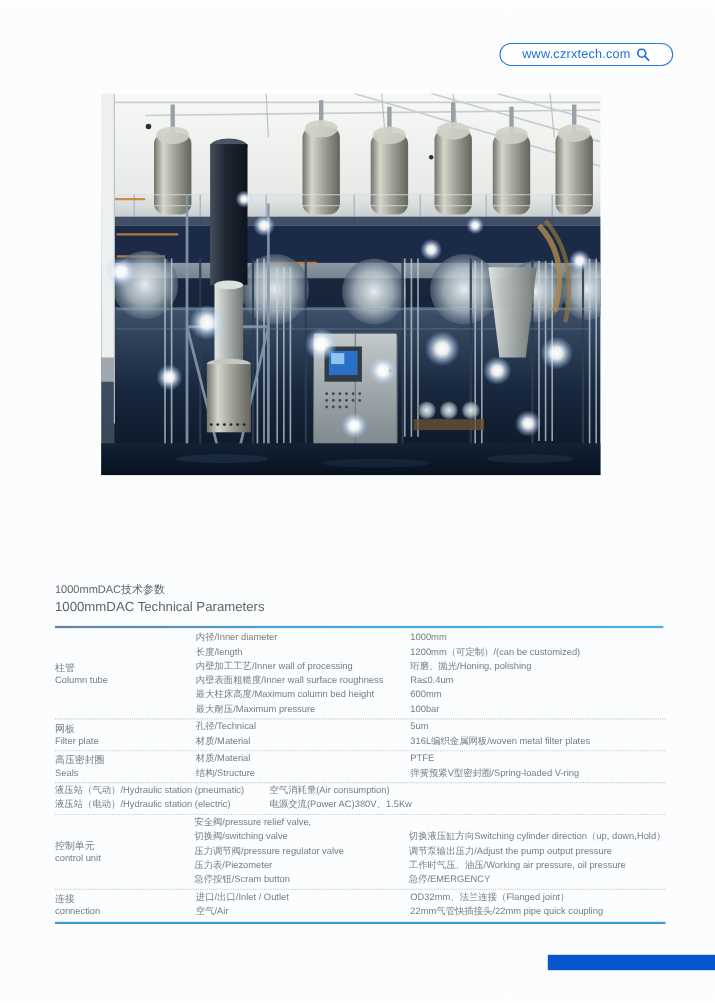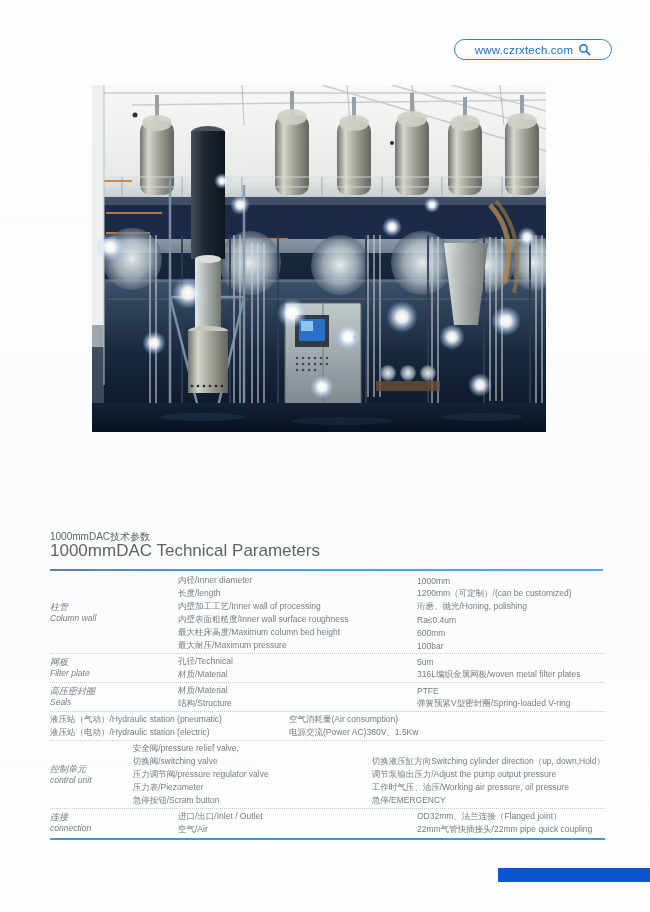--- a/index.html
+++ b/index.html
@@ -16,34 +16,34 @@
     color:#1a6ed8;font-size:11.5px;letter-spacing:.2px;background:#fff;
     cursor:pointer;
   }
   .url-pill svg{display:block;}
   
   .photo{position:absolute;left:92px;top:85px;width:454px;height:347px;}
   .photo svg{display:block;width:454px;height:347px;}
   
   .title-block{position:absolute;left:50px;top:530px;color:#5f6365;}
   .title-zh{font-size:10px;line-height:14px;}
-  .title-en{font-size:17px;line-height:14px;}
+  .title-en{font-size:12px;line-height:14px;}
   .rule-top{
     position:absolute;left:50px;top:569px;width:553px;height:2px;
     background:linear-gradient(90deg,#66809e 0%,#4aa0da 35%,#49b0e8 100%);
   }
   
   .ptable{position:absolute;left:50px;top:573px;width:555px;color:#797d80;}
   .section{display:flex;padding:1px 0;}
   .section + .section{border-top:1px dotted #c7cbce;}
-  .sec-label{width:128px;display:flex;flex-direction:column;justify-content:center;line-height:11px;font-style:italic;}
+  .sec-label{width:128px;display:flex;flex-direction:column;justify-content:center;line-height:11px;}
   .sec-label .zh{font-size:9px;}
   .sec-label .en{font-size:8.5px;}
   .rows{flex:1;}
-  .row{display:flex;height:13px;align-items:center;gap:44px;}
+  .row{display:flex;height:13px;align-items:flex-start;}
   .param{width:195px;font-size:8.5px;white-space:nowrap;overflow:visible;}
   .value{flex:1;font-size:8.5px;white-space:nowrap;overflow:visible;}
   .rule-bottom{position:absolute;left:50px;top:838px;width:555px;height:1.5px;background:#3d9ad4;}
   
   .footnotes{position:absolute;left:50px;top:848px;font-size:8.5px;color:#7a7e81;line-height:12.5px;}
   
   .accent-bar{position:absolute;left:498px;top:868px;width:152px;height:14px;background:#0a56d0;}
 </style>
 </head>
 <body>
@@ -322,21 +322,21 @@
   <div class="title-block">
     <div class="title-zh">1000mmDAC技术参数</div>
     <div class="title-en">1000mmDAC Technical Parameters</div>
   </div>
   <div class="rule-top"></div>
 
   <div class="ptable">
   <div class="section">
     <div class="sec-label">
       <span class="zh">柱管</span>
-      <span class="en">Column wall</span>
+      <span class="en">Column tube</span>
     </div>
     <div class="rows">
   <div class="row">
     <span class="param">内径/Inner diameter</span>
     <span class="value">1000mm</span>
   </div>
 
   <div class="row">
     <span class="param">长度/length</span>
     <span class="value">1200mm（可定制）/(can be customized)</span>

